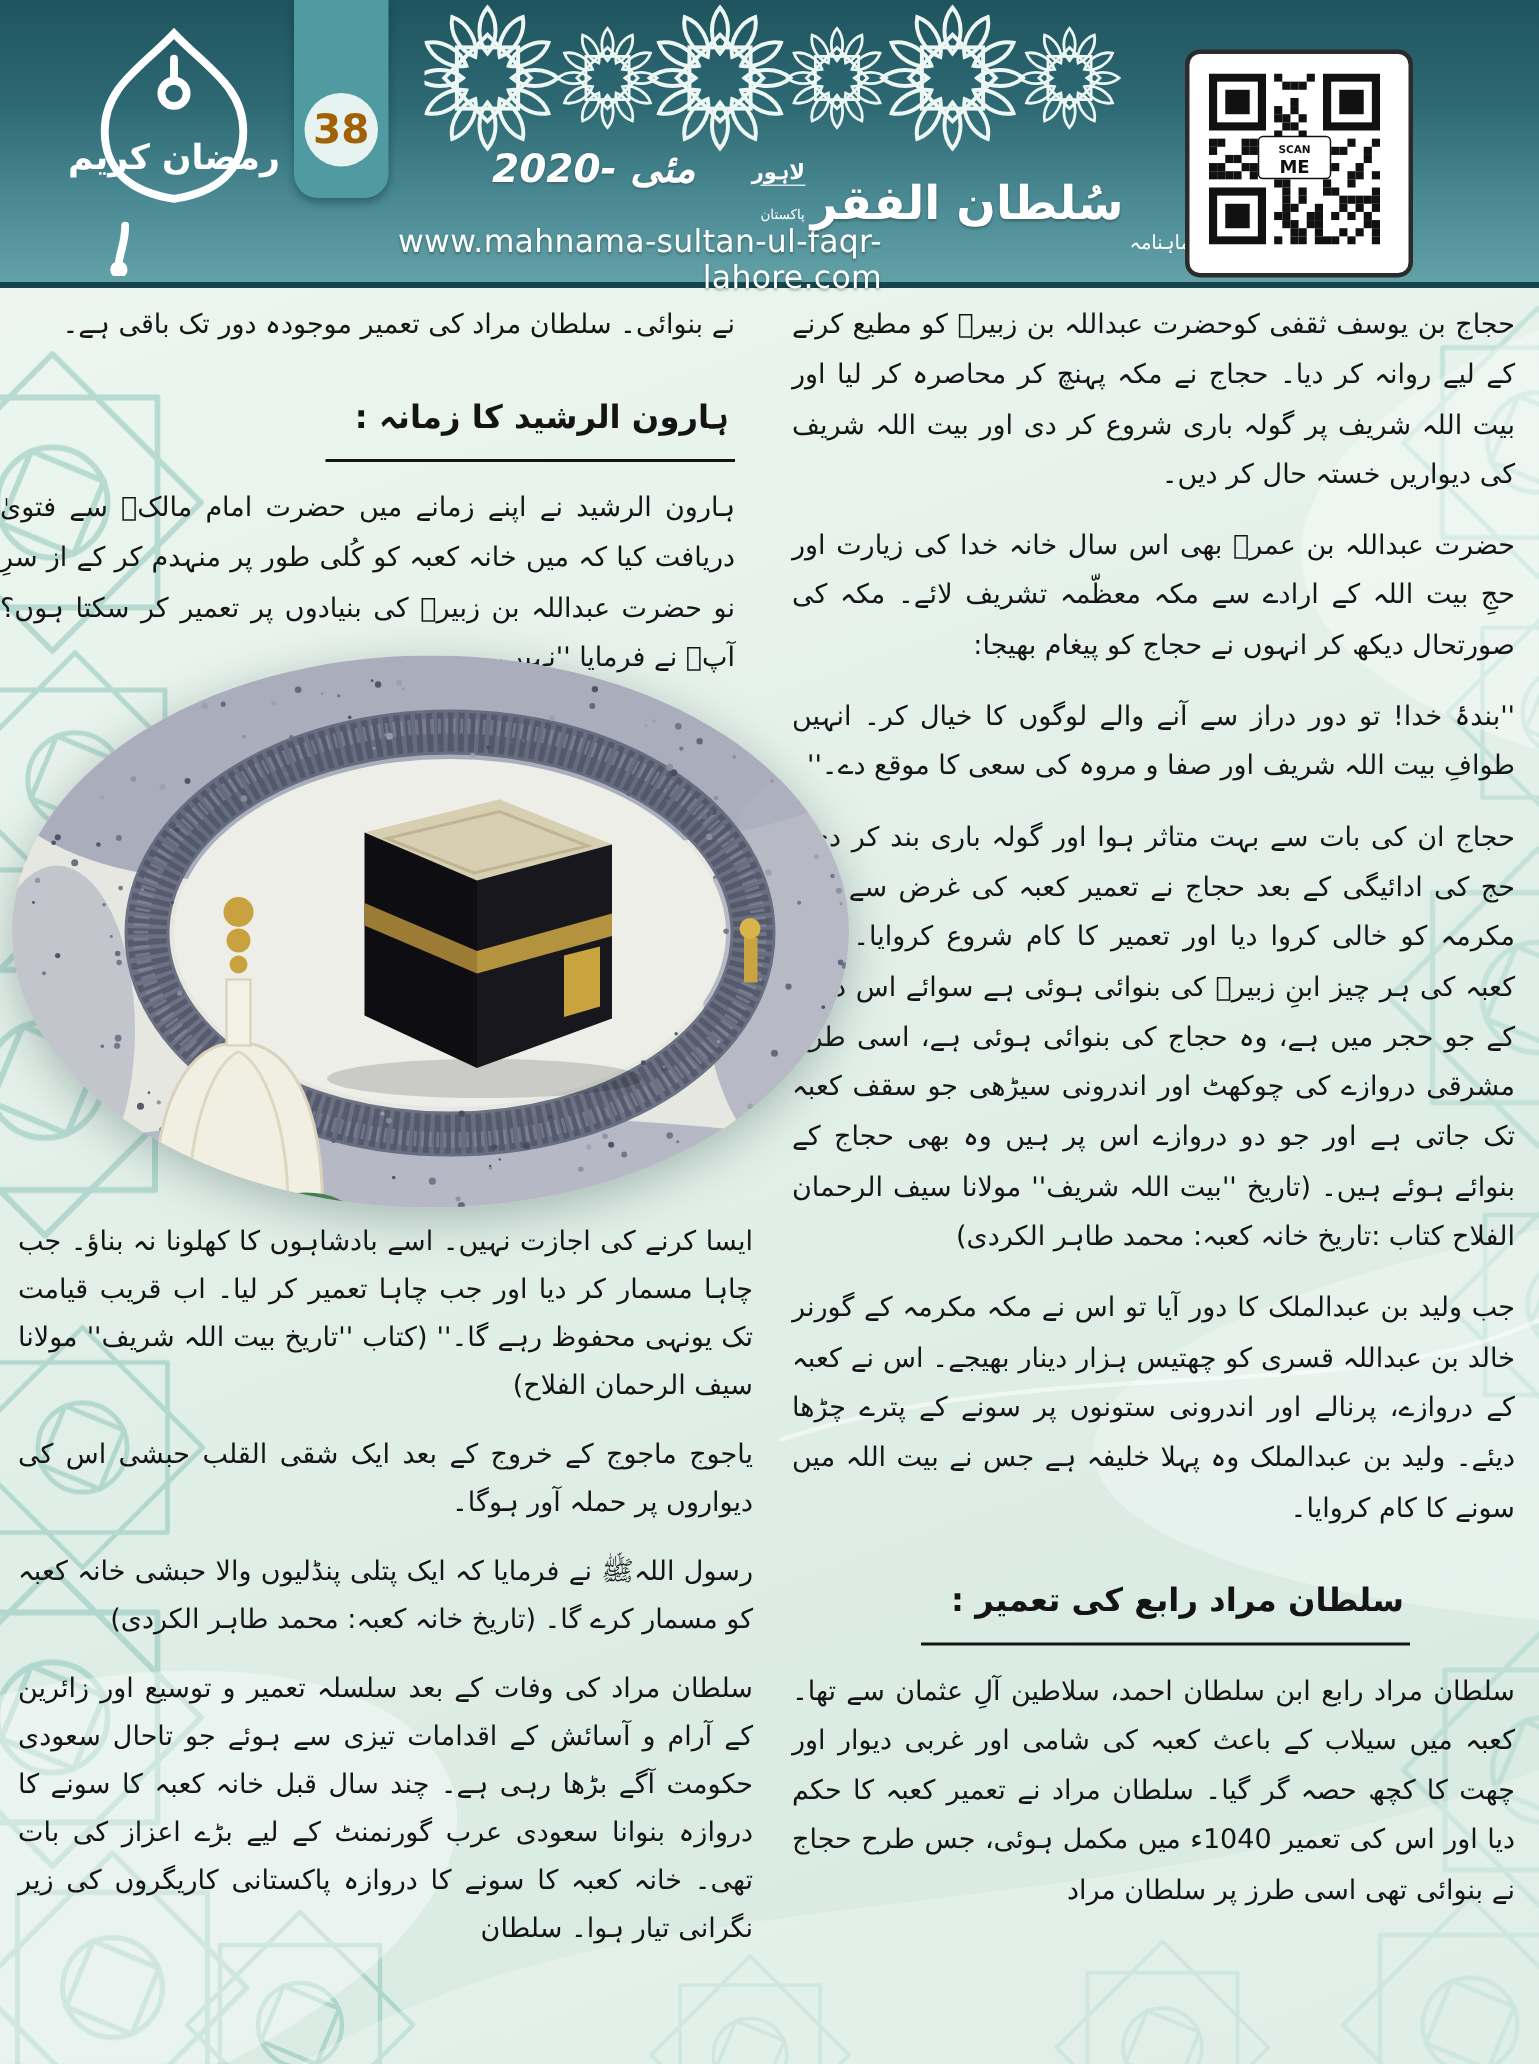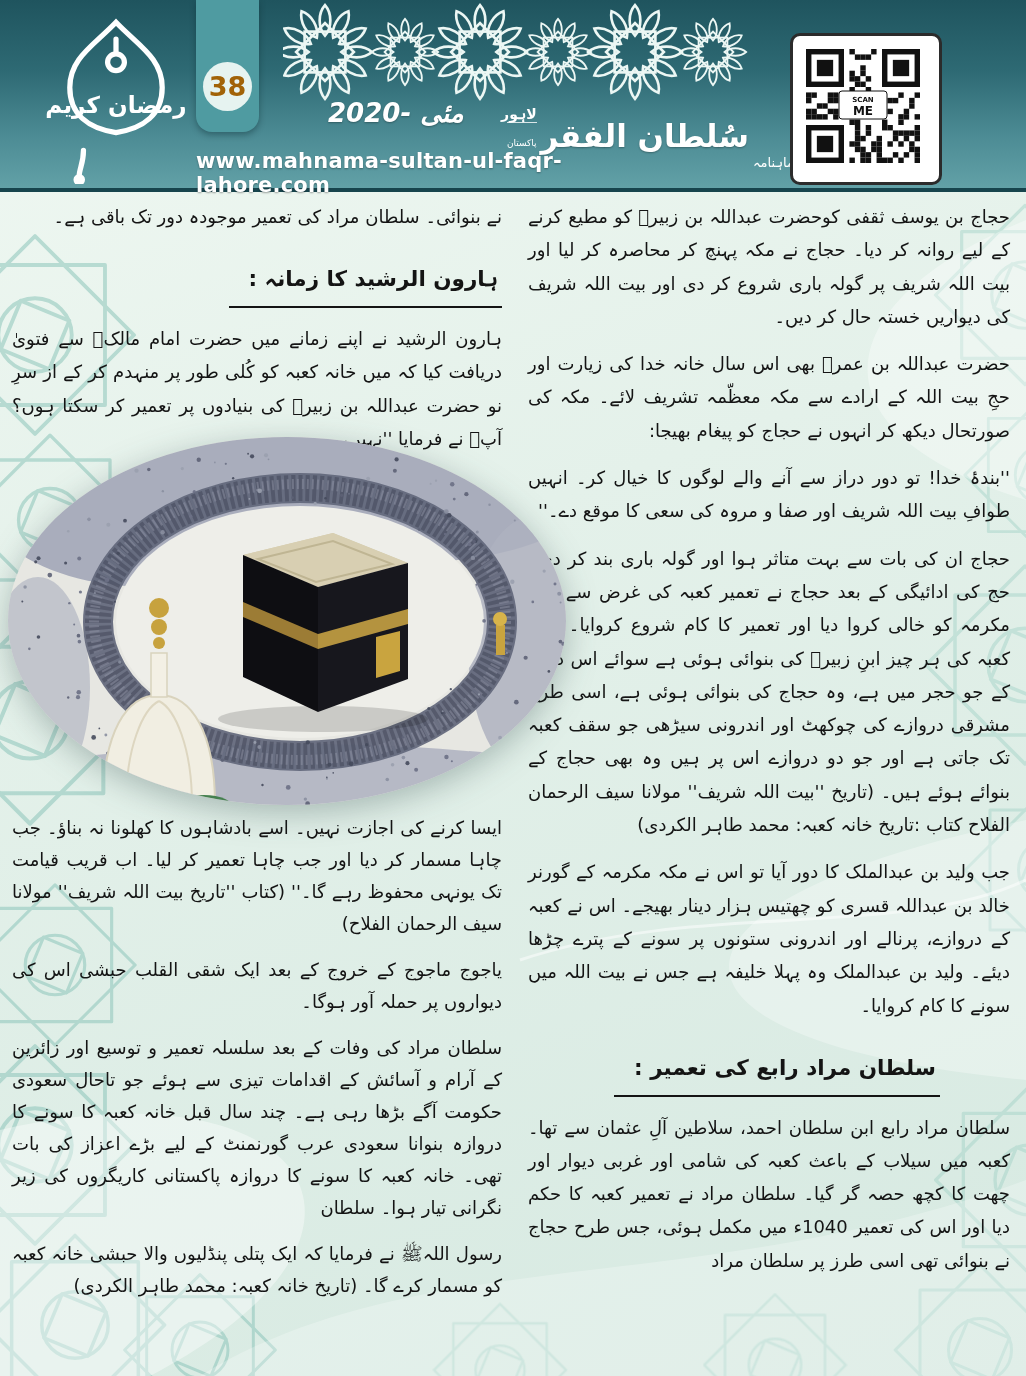--- a/index.html
+++ b/index.html
@@ -14,37 +14,37 @@
           border-bottom:4px solid rgba(10,40,45,.35);}
   .logo-svg{position:absolute;left:36px;top:16px;width:160px;height:168px;}
   .page-tab{position:absolute;left:196px;top:0;width:63px;height:132px;background:#4f9ba1;
             border-radius:0 0 16px 16px;box-shadow:0 3px 6px rgba(0,30,35,.35);}
   .page-badge{position:absolute;left:7px;top:62px;width:49px;height:49px;border-radius:50%;
               background:#e6f3f0;color:#a16207;font-weight:bold;font-size:27px;
               display:flex;align-items:center;justify-content:center;}
   .ornaments{position:absolute;left:283px;top:0;width:500px;height:106px;}
   .issue-date{position:absolute;left:328px;top:98px;width:158px;text-align:left;color:#fff;
               font-weight:bold;font-size:26px;direction:rtl;text-shadow:0 1px 2px rgba(0,0,0,.3);font-style:italic;}
-  .site-url{position:absolute;left:196px;top:149px;width:392px;text-align:left;color:#fff;
-            font-weight:bold;font-size:21px;letter-spacing:.2px;text-shadow:0 1px 2px rgba(0,0,0,.35);}
+  .site-url{position:absolute;left:196px;top:149px;width:392px;text-align:right;color:#fff;
+            font-weight:normal;font-size:21px;letter-spacing:.2px;text-shadow:0 1px 2px rgba(0,0,0,.35);}
   .masthead{position:absolute;left:582px;top:88px;width:212px;height:96px;color:#fff;direction:rtl;
             display:flex;align-items:center;gap:4px;}
   .masthead-prefix{font-size:13px;align-self:flex-end;margin-bottom:14px;white-space:nowrap;}
   .masthead-title{font-size:31px;font-weight:bold;white-space:nowrap;text-shadow:0 1px 2px rgba(0,0,0,.3);}
   .masthead-loc{display:flex;flex-direction:column;align-items:flex-start;margin-top:-18px;}
   .masthead-city{font-size:14px;font-weight:bold;}
   .masthead-country{font-size:9px;border-top:1px solid rgba(255,255,255,.8);padding-top:15px;}
   .qr-box{position:absolute;left:790px;top:33px;width:120px;height:120px;background:#fff;
           border:3px solid #2b2b2b;border-radius:10px;padding:13px;}
   
   .col{position:absolute;z-index:1;direction:rtl;color:#141414;font-size:18px;line-height:1.85;
        text-align:justify;}
   .col p{margin:0 0 14px 0;}
   .col-right{left:528px;top:200px;width:482px;}
-  .col-left-a{left:12px;top:200px;width:490px;}
+  .col-left-a{left:0;top:200px;width:490px;}
   .col-left-b{left:12px;top:812px;width:490px;line-height:1.78;}
   .sec-heading{font-weight:bold;font-size:21.5px;border-bottom:2.5px solid #141414;
                display:inline-block;padding:2px 4px 7px 20px;margin:10px 0 14px 0;}
   .sec-heading.indent{margin-right:70px;}
   .kaaba-oval{position:absolute;left:8px;top:436px;width:558px;height:370px;z-index:2;
               filter:drop-shadow(0 8px 16px rgba(30,55,55,.3));}
 </style>
 </head>
 <body>
 
@@ -458,17 +458,17 @@
       </g>
       <rect x="488" y="188" width="9" height="30" fill="#c9a43f"></rect>
       <circle cx="492" cy="182" r="7" fill="#d8b44a"></circle>
       <ellipse cx="196" cy="372" rx="30" ry="14" fill="#45804f"></ellipse>
     </g>
   </svg>
 
   <div class="col col-left-b" lang="ur">
     <p>ایسا کرنے کی اجازت نہیں۔ اسے بادشاہوں کا کھلونا نہ بناؤ۔ جب چاہا مسمار کر دیا اور جب چاہا تعمیر کر لیا۔ اب قریب قیامت تک یونہی محفوظ رہے گا۔'' (کتاب ''تاریخ بیت اللہ شریف'' مولانا سیف الرحمان الفلاح)</p>
     <p>یاجوج ماجوج کے خروج کے بعد ایک شقی القلب حبشی اس کی دیواروں پر حملہ آور ہوگا۔</p>
+    <p>رسول اللہﷺ نے فرمایا کہ ایک پتلی پنڈلیوں والا حبشی خانہ کعبہ کو مسمار کرے گا۔ (تاریخ خانہ کعبہ: محمد طاہر الکردی)</p>
     <p>سلطان مراد کی وفات کے بعد سلسلہ تعمیر و توسیع اور زائرین کے آرام و آسائش کے اقدامات تیزی سے ہوئے جو تاحال سعودی حکومت آگے بڑھا رہی ہے۔ چند سال قبل خانہ کعبہ کا سونے کا دروازہ بنوانا سعودی عرب گورنمنٹ کے لیے بڑے اعزاز کی بات تھی۔ خانہ کعبہ کا سونے کا دروازہ پاکستانی کاریگروں کی زیر نگرانی تیار ہوا۔ سلطان</p>
-    <p>رسول اللہﷺ نے فرمایا کہ ایک پتلی پنڈلیوں والا حبشی خانہ کعبہ کو مسمار کرے گا۔ (تاریخ خانہ کعبہ: محمد طاہر الکردی)</p>
   </div>
 
 </div>
 
 </body></html>

